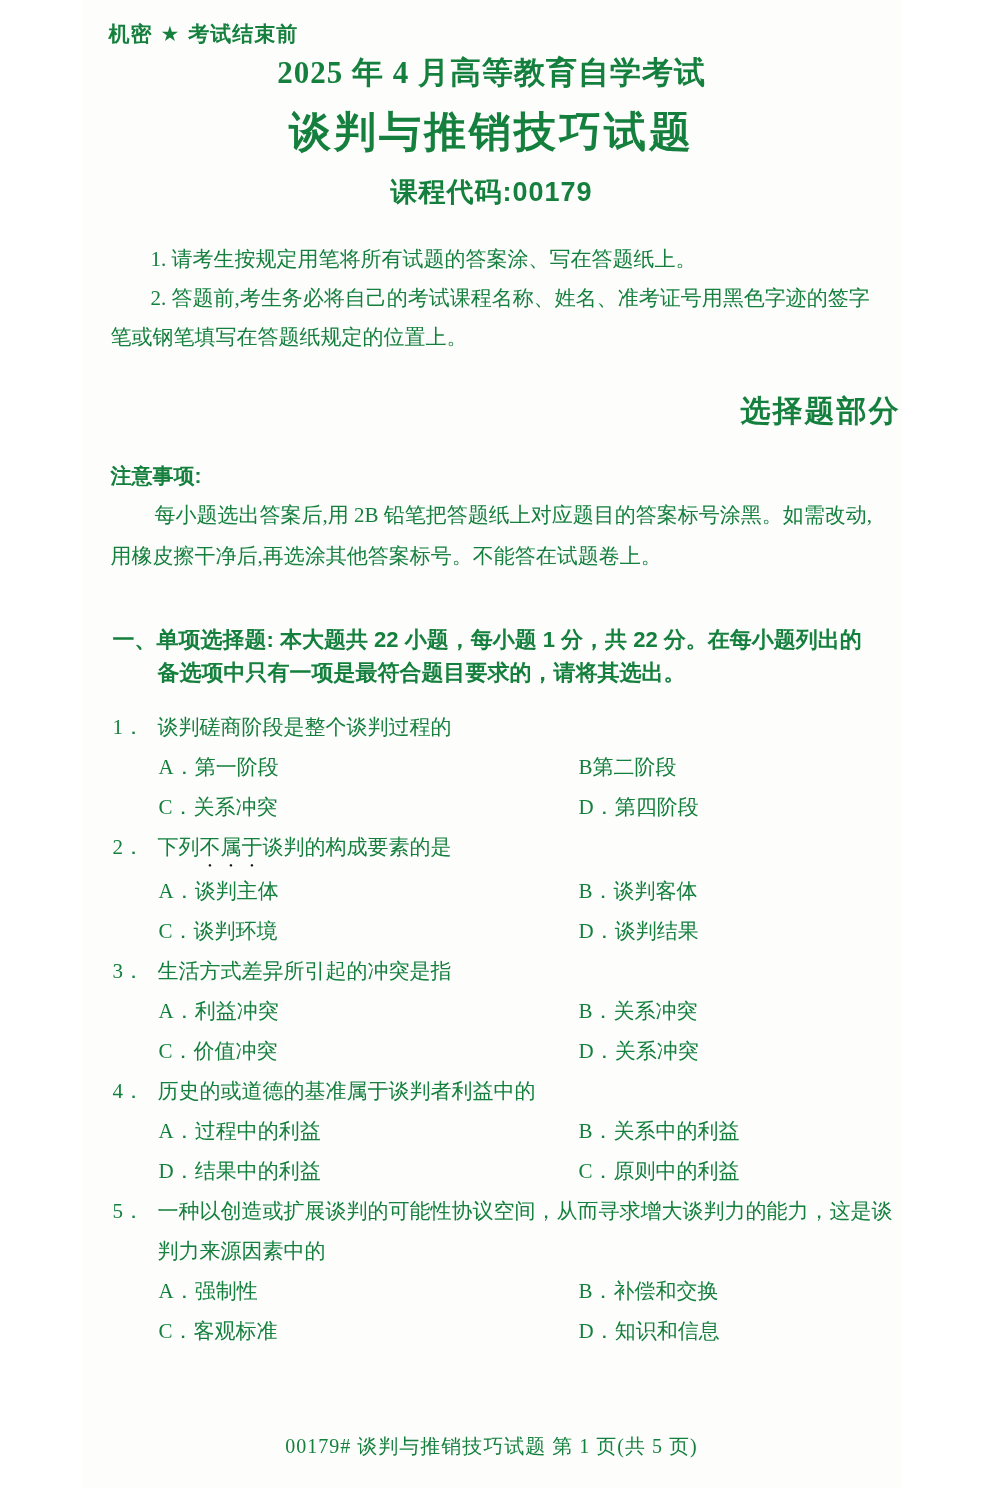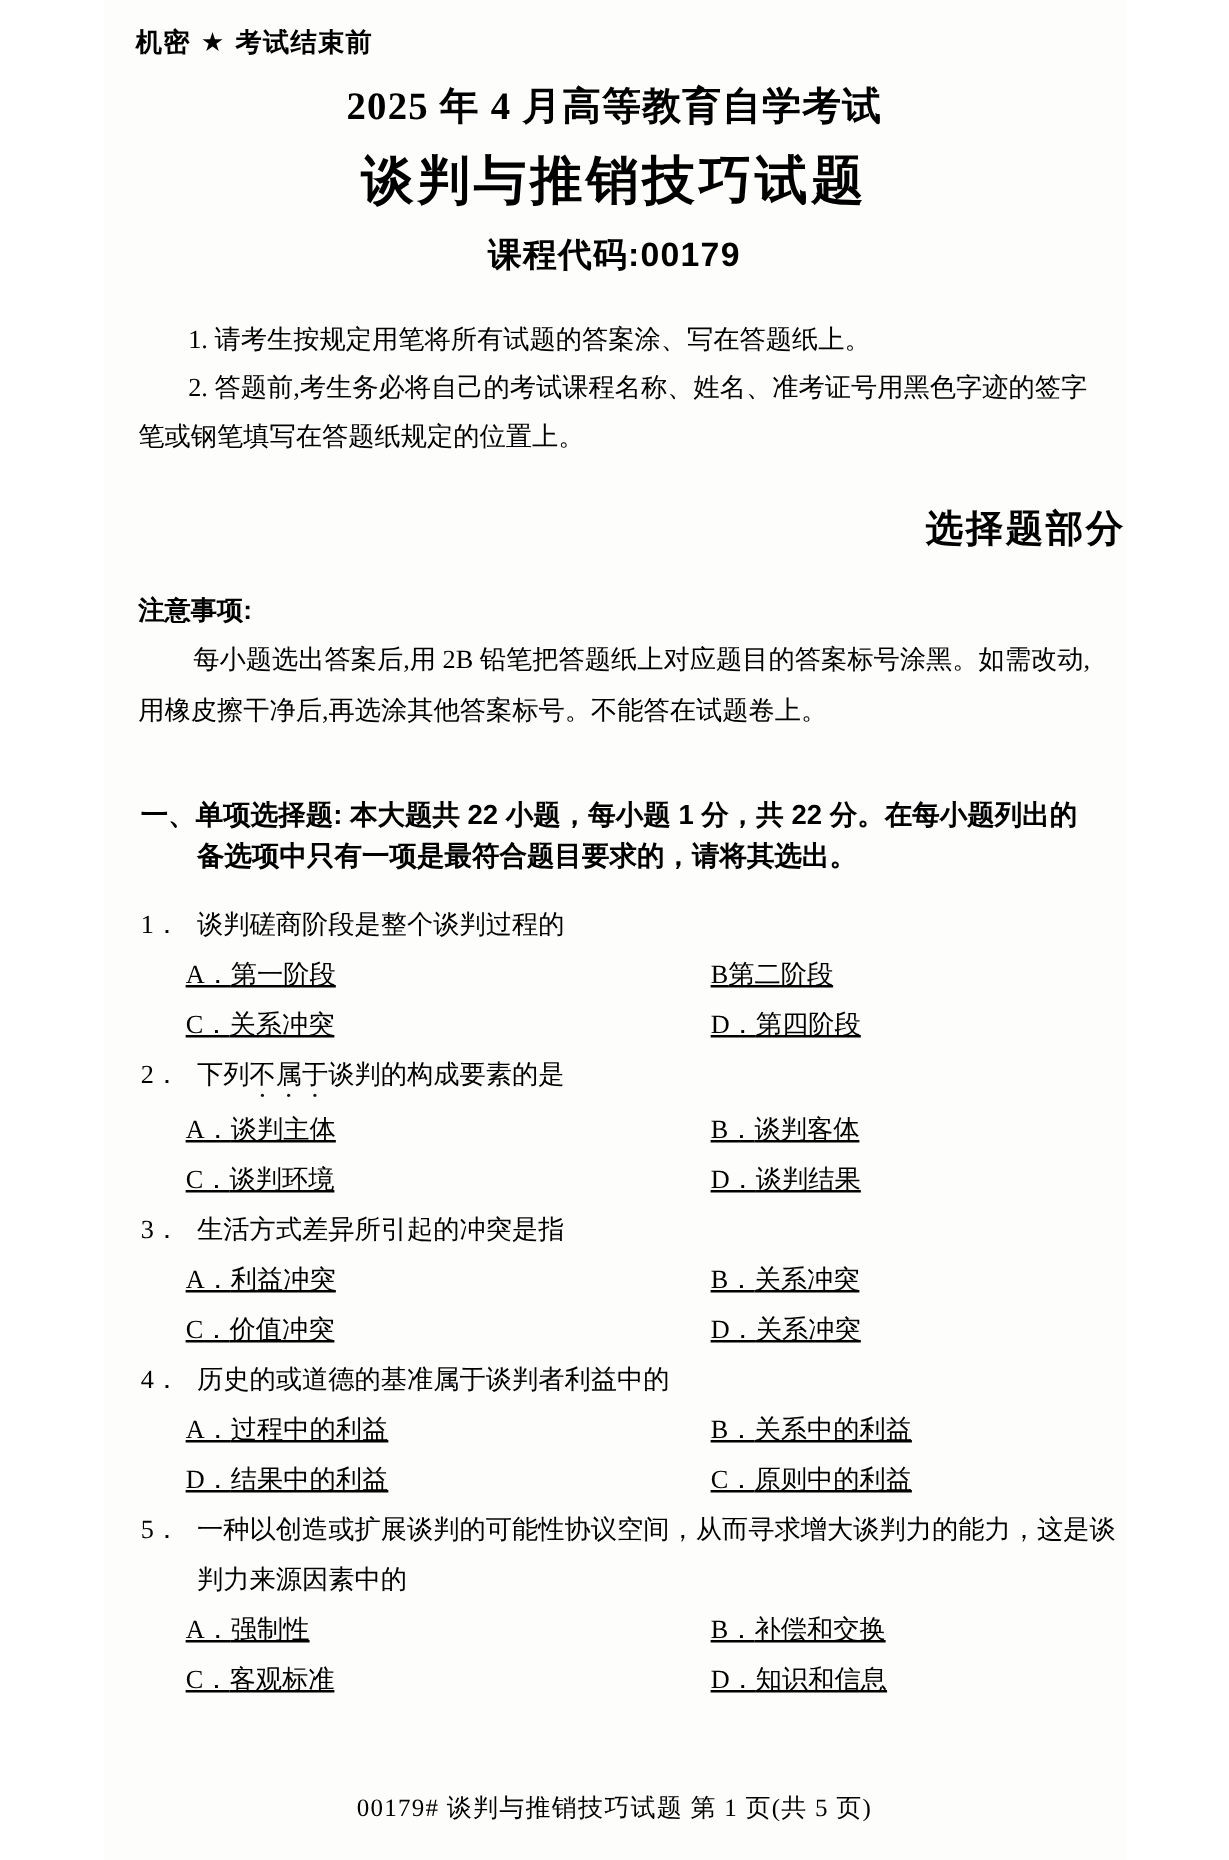--- a/index.html
+++ b/index.html
@@ -2,37 +2,37 @@
 <html><head>
 <meta charset="utf-8">
 <style>
   html, body { margin: 0; padding: 0; background: #ffffff; }
   .page {
     position: relative;
     width: 818px;
     height: 1488px;
     margin: 0 auto;
     background: #fdfdfc;
-    color: #000000;
+    color: #15803d;
     font-family: "Liberation Serif", "DejaVu Serif", serif;
     overflow: hidden;
   }
   .classified {
     padding: 20px 0 0 26px;
     font-family: "Liberation Sans", "DejaVu Sans", sans-serif;
     font-weight: bold;
     font-size: 21px;
     letter-spacing: 1px;
     display: flex;
     align-items: center;
     gap: 8px;
   }
   .exam-session {
     text-align: center;
-    margin-top: 16px;
+    margin-top: 4px;
     font-size: 31px;
     font-weight: bold;
     letter-spacing: 1px;
   }
   .paper-title {
     text-align: center;
     margin: 10px 0 0 0;
     font-size: 42px;
     font-weight: bold;
     font-family: "Liberation Sans", "DejaVu Sans", sans-serif;
@@ -81,25 +81,24 @@
     font-weight: bold;
     font-family: "Liberation Sans", "DejaVu Sans", sans-serif;
     max-width: 900px;
   }
   .question-list { margin-top: 18px; font-size: 21px; }
   .question { margin-left: 30px; }
   .q-row { display: flex; line-height: 40px; }
   .q-num { flex: none; width: 45px; }
   .q-stem { max-width: 800px; }
   .options {
-    margin-left: 36px;
+    margin-left: 46px;
     display: grid;
     grid-template-columns: 420px auto;
     line-height: 40px;
-    text-decoration: underline;
   }
   .option { white-space: nowrap; }
   .emph {
     text-emphasis: filled dot #141414;
     text-emphasis-position: under right;
     -webkit-text-emphasis: filled dot #141414;
     -webkit-text-emphasis-position: under;
   }
   .footer {
     position: absolute;

